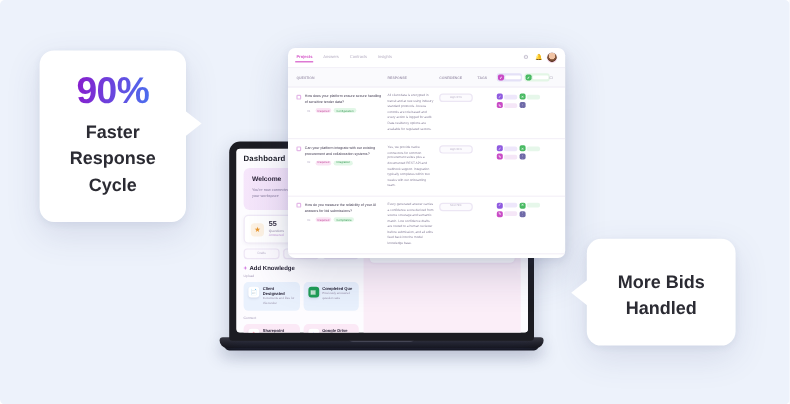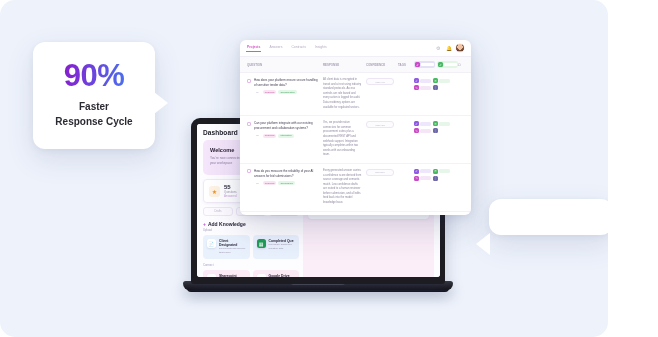--- a/index.html
+++ b/index.html
@@ -2,23 +2,23 @@
 <html><head>
 <meta charset="utf-8">
 <style>
   * { box-sizing: border-box; margin:0; padding:0; }
   html,body{ width:658px; height:337px; overflow:hidden; }
   body{
     font-family:"Liberation Sans", sans-serif;
     background:#ffffff;
   }
   #canvas{
-    position:relative; width:608px; height:337px;
+    position:relative; width:658px; height:337px;
     background:#edf2fb;
-    border-radius:15px;
+    border-radius:4px;
     overflow:hidden;
     padding-left:44px;
   }
 
   
   #laptop{ position:absolute; left:183px; top:118px; width:270px; height:178px; }
   .lid{
     position:absolute; left:8px; top:0; width:254px; height:166px;
     background:#1c1c22; border-radius:9px 9px 3px 3px;
     padding:6px 5px 7px 6px;
@@ -196,21 +196,21 @@
     text-align:center;
   }
   #callout-left{ left:33px; top:42px; width:122px; padding:18px 10px 20px; }
   #callout-right{ left:489px; top:199px; width:124px; padding:17px 10px 19px; }
   .big{
     font-size:31px; font-weight:700; letter-spacing:-.5px; line-height:1;
     background:linear-gradient(95deg,#9013c9 12%,#3f7ef5 92%);
     -webkit-background-clip:text; background-clip:text; color:transparent;
     -webkit-text-fill-color:transparent;
   }
-  .sub{ margin-top:9px; font-size:10px; font-weight:700; color:#2b2b33; line-height:1.45; }
+  .sub{ margin-top:9px; font-size:15px; font-weight:700; color:#2b2b33; line-height:1.45; }
   .tail{ position:absolute; width:0;height:0; }
   .tail-r{
     right:-13px; top:50px;
     border-top:11px solid transparent; border-bottom:11px solid transparent;
     border-left:14px solid #fff;
   }
   .tail-l{
     left:-13px; top:34px;
     border-top:11px solid transparent; border-bottom:11px solid transparent;
     border-right:14px solid #fff;
@@ -506,16 +506,20 @@
   <div class="callout" id="callout-left">
     <div class="big">90%</div>
     <div class="sub">
       <span>Faster</span><br>
       <span>Response Cycle</span>
     </div>
     <div class="tail tail-r"></div>
   </div>
 
   <div class="callout" id="callout-right">
+    <div class="sub">
+      <span>More Bids</span><br>
+      <span>Handled</span>
+    </div>
     <div class="tail tail-l"></div>
   </div>
 
 </div>
 
 </body></html>

